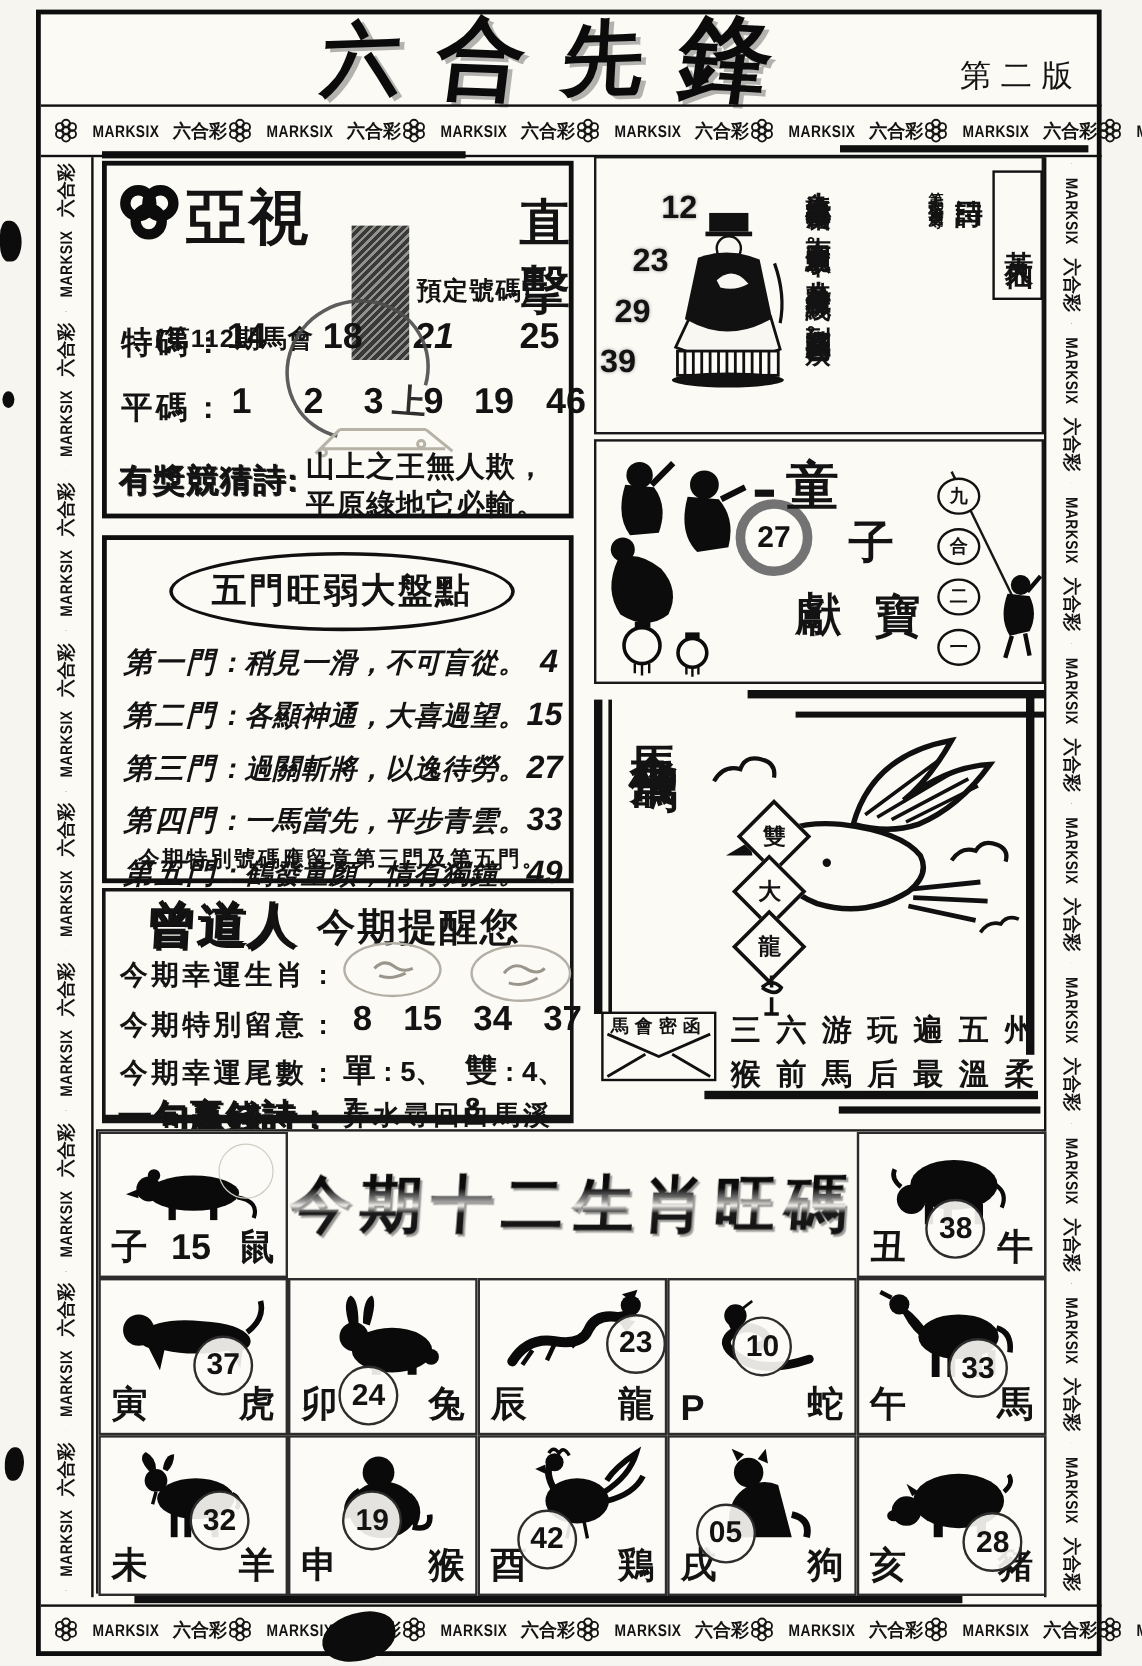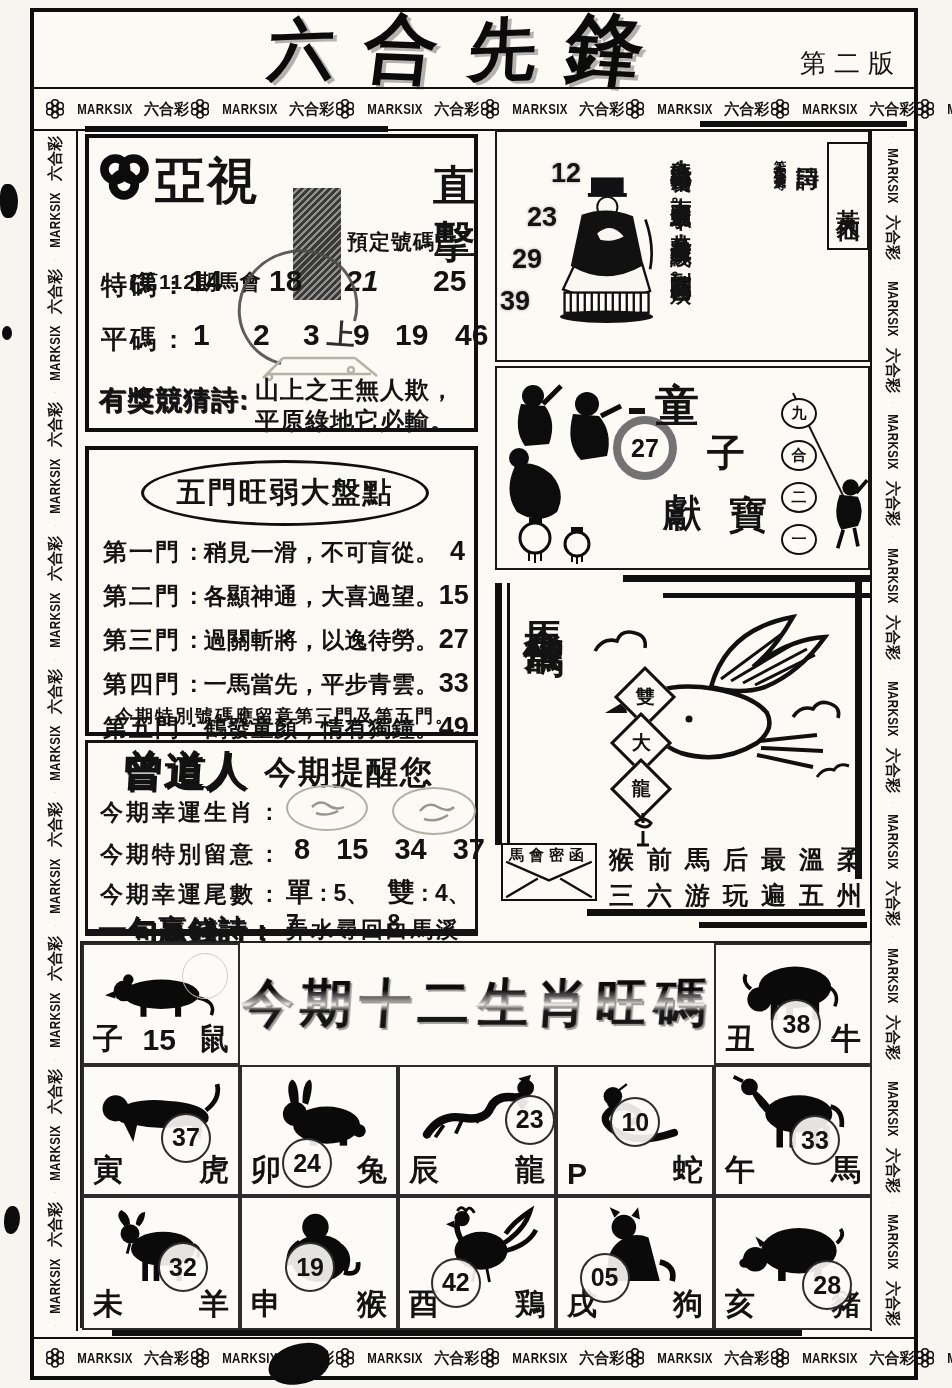--- a/index.html
+++ b/index.html
@@ -772,21 +772,21 @@
       <circle cx="30" cy="14" r="9" fill="#0c0c0c"></circle>
       <path d="M18,22 Q10,44 20,60 L38,56 Q46,40 38,24 Z" fill="#0c0c0c"></path>
       <path d="M36,20 L48,6 M22,60 l-6,20 M34,58 l4,20" stroke="#0c0c0c" stroke-width="4" fill="none"></path>
     </svg>
   </div>
 
   <div class="pbox b4" style="left:85px;top:446px;width:393px;height:290px;">
     <div id="fg-ellipse" style="left:52px;top:10px;width:282px;height:60px;">
       <span id="fg-title">五門旺弱大盤點</span>
     </div>
-    <div class="abs" id="gates-rows" style="left:14px;top:86px;width:362px;">
+    <div class="abs" id="gates-rows" style="left:14px;top:86px;width:362px;font-style:italic;">
         <div class="g-row">
           <span class="g-label">第一門 :</span>
           <span class="g-text">稍見一滑，不可盲從。</span>
           <span class="g-num">4</span>
         </div>
         <div class="g-row">
           <span class="g-label">第二門 :</span>
           <span class="g-text">各顯神通，大喜過望。</span>
           <span class="g-num">15</span>
         </div>
@@ -876,22 +876,22 @@
     <svg class="abs ni" style="left:128px;top:236px;width:40px;height:36px;" viewBox="0 0 40 36">
       <path d="M20,2 v10 M12,12 q8,-8 16,0 q-4,8 -16,0 M20,20 v14 M14,34 h12" stroke="#101010" stroke-width="3" fill="none"></path>
     </svg>
     <div id="envelope" style="left:6px;top:268px;width:96px;height:58px;">
       <svg class="ni" width="100%" height="100%" viewBox="0 0 96 58">
           <path d="M2,18 L48,38 94,18 M2,56 L36,36 M94,56 L60,36" stroke="#111" stroke-width="2.5" fill="none"></path>
         </svg>
       <span id="env-text">馬會密函</span>
     </div>
     <div class="abs" id="verse-lines" style="left:114px;top:266px;">
+        <div class="verse-line">三六游玩遍五州</div>
         <div class="verse-line">猴前馬后最溫柔</div>
-        <div class="verse-line">三六游玩遍五州</div>
       </div>
     <div class="rule" style="left:92px;top:334px;width:278px;height:7px;"></div>
     <div class="rule" style="left:204px;top:347px;width:168px;height:6px;"></div>
   </div>
 
   <div id="zb" style="left:80px;top:941px;width:790px;height:387px;">
     <div id="zb-title" style="left:158px;top:6px;width:474px;height:110px;">
       <span>今期十二生肖旺碼</span>
     </div>
   <div class="cell" style="left: 0px; top: 0px; width: 158px; height: 122px;">

